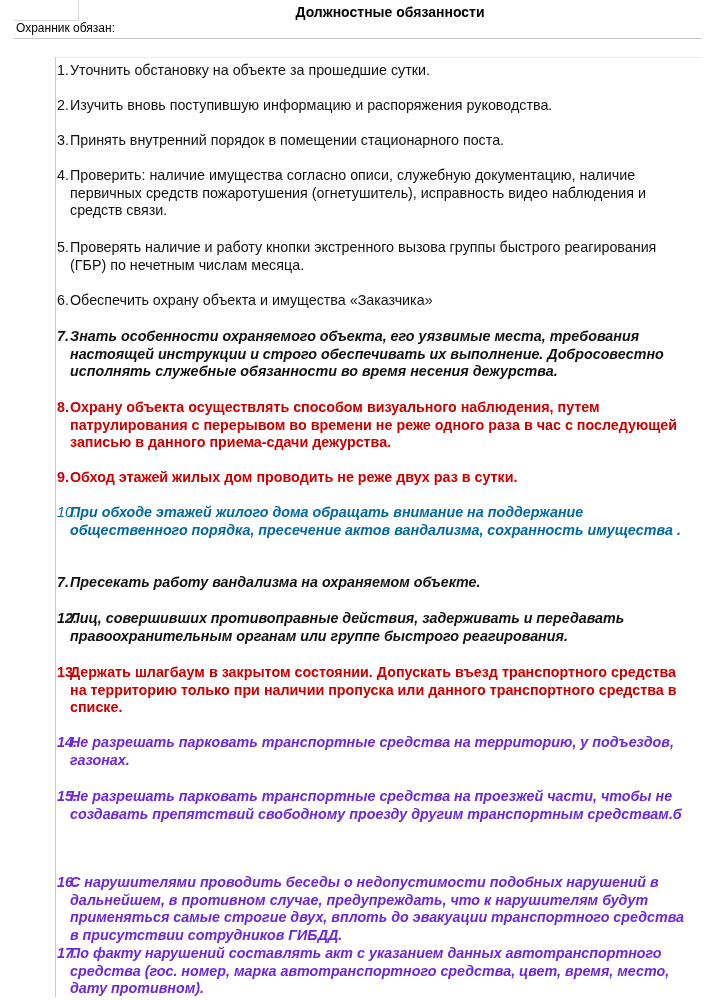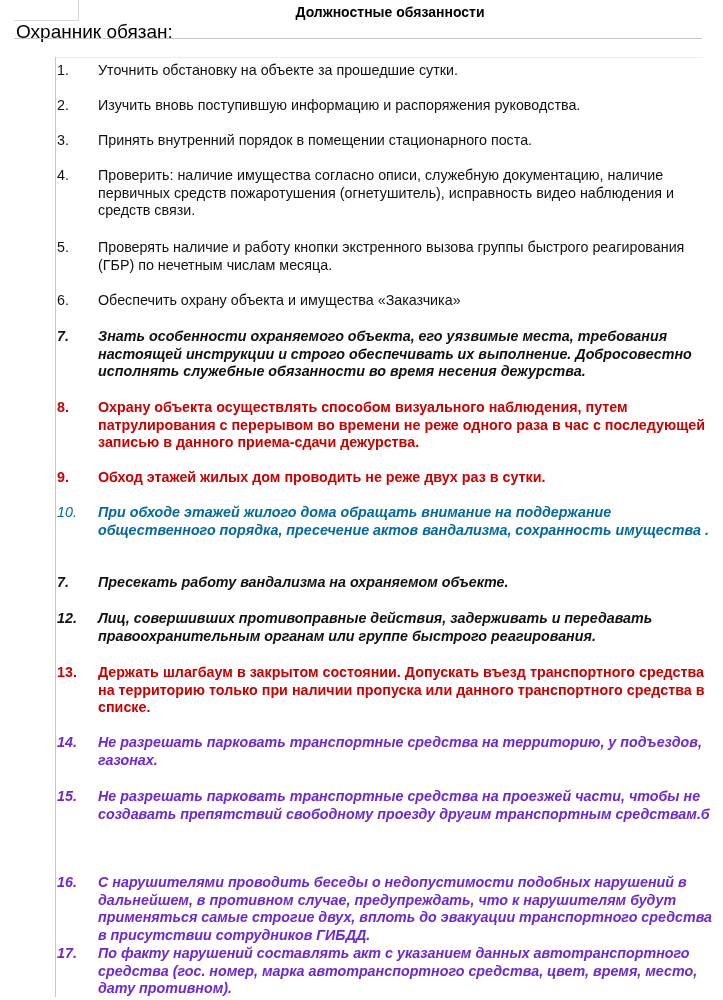--- a/index.html
+++ b/index.html
@@ -30,21 +30,21 @@
       top: 4px;
       width: 780px;
       text-align: center;
       font-weight: bold;
       font-size: 14px;
     }
     .subtitle {
       position: absolute;
       left: 16px;
       top: 21px;
-      font-size: 19px;
+      font-size: 12px;
     }
     .subtitle-rule {
       position: absolute;
       left: 14px;
       top: 38px;
       width: 688px;
       height: 1px;
       background: #c8c8c8;
     }
     .table-top-rule {
@@ -80,21 +80,21 @@
       line-height: 17.5px;
     }
     .duty .num {
       position: absolute;
       left: 0;
       top: 0;
       width: 26px;
     }
     .duty .txt {
       display: block;
-      margin-left: 41px;
+      margin-left: 13px;
       width: 622px;
     }
     .style-normal { color: #111111; font-weight: normal; font-style: normal; }
     .style-bold-italic { color: #111111; font-weight: bold; font-style: italic; }
     .style-italic-semibold { color: #0369a1; font-weight: bold; font-style: italic; }
     .style-red { color: #cc0000; font-weight: bold; font-style: normal; }
     .style-blue { color: #6d28d9; font-weight: bold; font-style: italic; }
     .num-normal { font-weight: normal; font-style: italic; }
   </style>
 </head>

